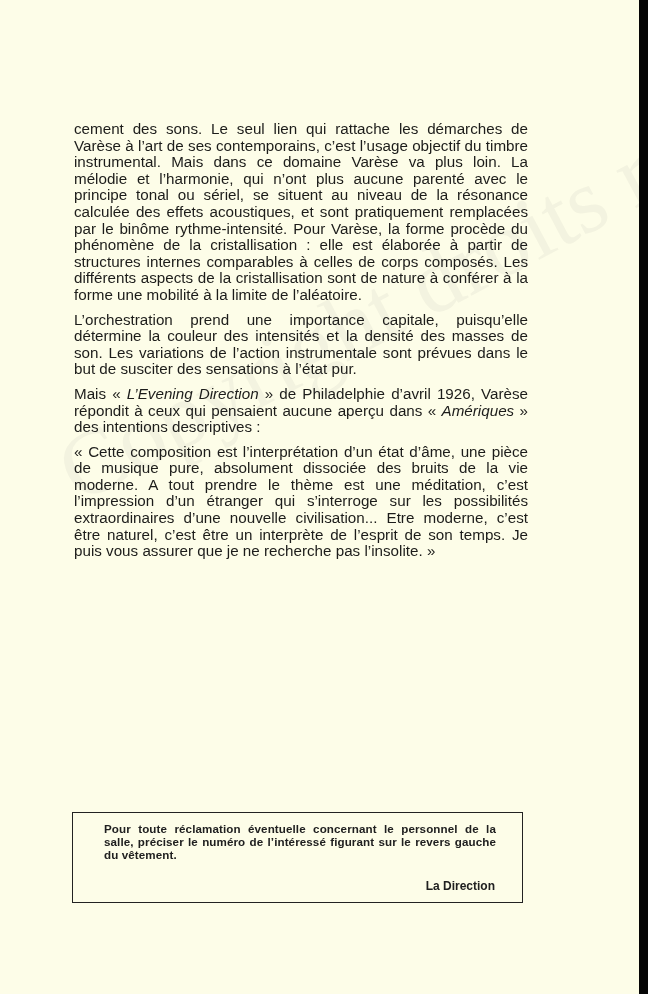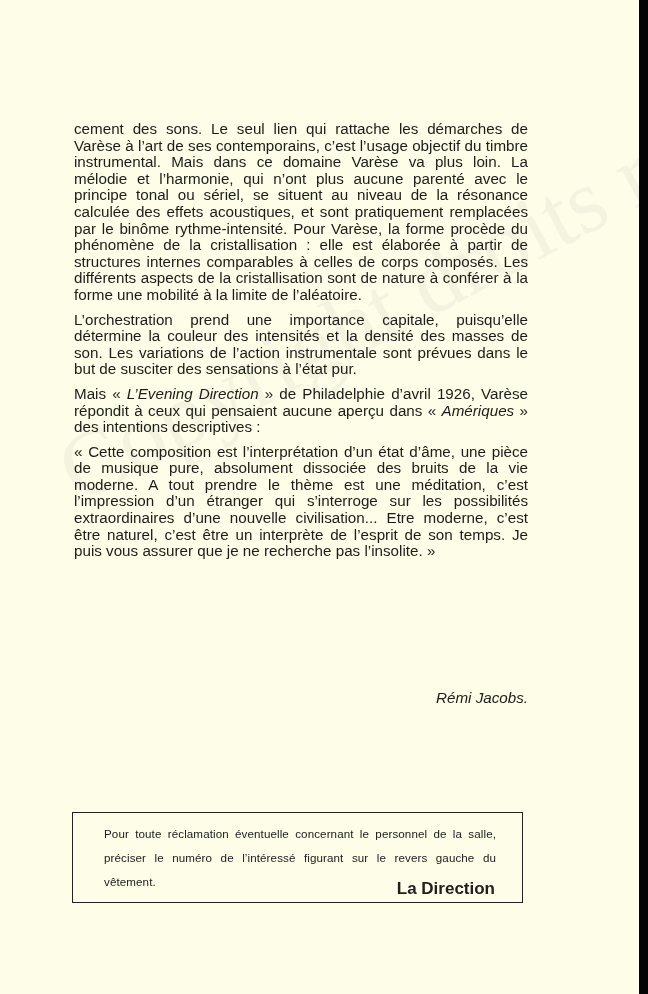--- a/index.html
+++ b/index.html
@@ -39,42 +39,41 @@
     position: absolute; left: 74px; top: 689px; width: 454px;
     text-align: right; font-style: italic; font-size: 15.2px;
   }
   .notice {
     position: absolute; left: 72px; top: 812px; width: 451px; height: 91px;
     border: 1.6px solid #222;
     box-sizing: border-box;
   }
   .notice-text {
     position: absolute; left: 31px; top: 9px; width: 392px;
-    font-size: 11.6px; font-weight: normal; line-height: 24px;
+    font-size: 11.6px; font-weight: bold; line-height: 13px;
     text-align: justify; letter-spacing: 0.1px;
     color: #202020;
   }
   .notice-sign {
     position: absolute; right: 27px; top: 66px;
-    font-size: 17px; font-weight: bold; color: #202020;
+    font-size: 12px; font-weight: bold; color: #202020;
   }
 </style>
 </head>
 <body>
 
 <div class="page">
   <div class="watermark">Copyright droits rés</div>
 
   <div class="body-text">
     <p>cement des sons. Le seul lien qui rattache les démarches de Varèse à l’art de ses contemporains, c’est l’usage objectif du timbre instrumental. Mais dans ce domaine Varèse va plus loin. La mélodie et l’harmonie, qui n’ont plus aucune parenté avec le principe tonal ou sériel, se situent au niveau de la résonance calculée des effets acoustiques, et sont pratiquement remplacées par le binôme rythme-intensité. Pour Varèse, la forme procède du phénomène de la cristallisation : elle est élaborée à partir de structures internes comparables à celles de corps composés. Les différents aspects de la cristal­lisation sont de nature à conférer à la forme une mobilité à la limite de l’aléatoire.</p>
     <p>L’orchestration prend une importance capitale, puis­qu’elle détermine la couleur des intensités et la densité des masses de son. Les variations de l’action instru­mentale sont prévues dans le but de susciter des sensations à l’état pur.</p>
     <p><span>Mais « </span><i>L’Evening Direction</i><span> » de Philadelphie d’avril 1926, Varèse répondit à ceux qui pensaient aucune aperçu dans « </span><i>Amériques</i><span> » des intentions descriptives :</span></p>
     <p class="quote">« Cette composition est l’interprétation d’un état d’âme, une pièce de musique pure, absolument dissociée des bruits de la vie moderne. A tout prendre le thème est une méditation, c’est l’impression d’un étranger qui s’interroge sur les possibilités extraordinaires d’une nouvelle civilisation... Etre moderne, c’est être naturel, c’est être un interprète de l’esprit de son temps. Je puis vous assurer que je ne recherche pas l’insolite. »</p>
   </div>
 
-  <div class="signature">Rémi Jacobs.</div>
 
   <div class="notice">
     <div class="notice-text">Pour toute réclamation éventuelle concernant le personnel de la salle, préciser le numéro de l’intéressé figurant sur le revers gauche du vêtement.</div>
     <div class="notice-sign">La Direction</div>
   </div>
 </div>
 <div class="edge-strip"></div>
 
 </body></html>

